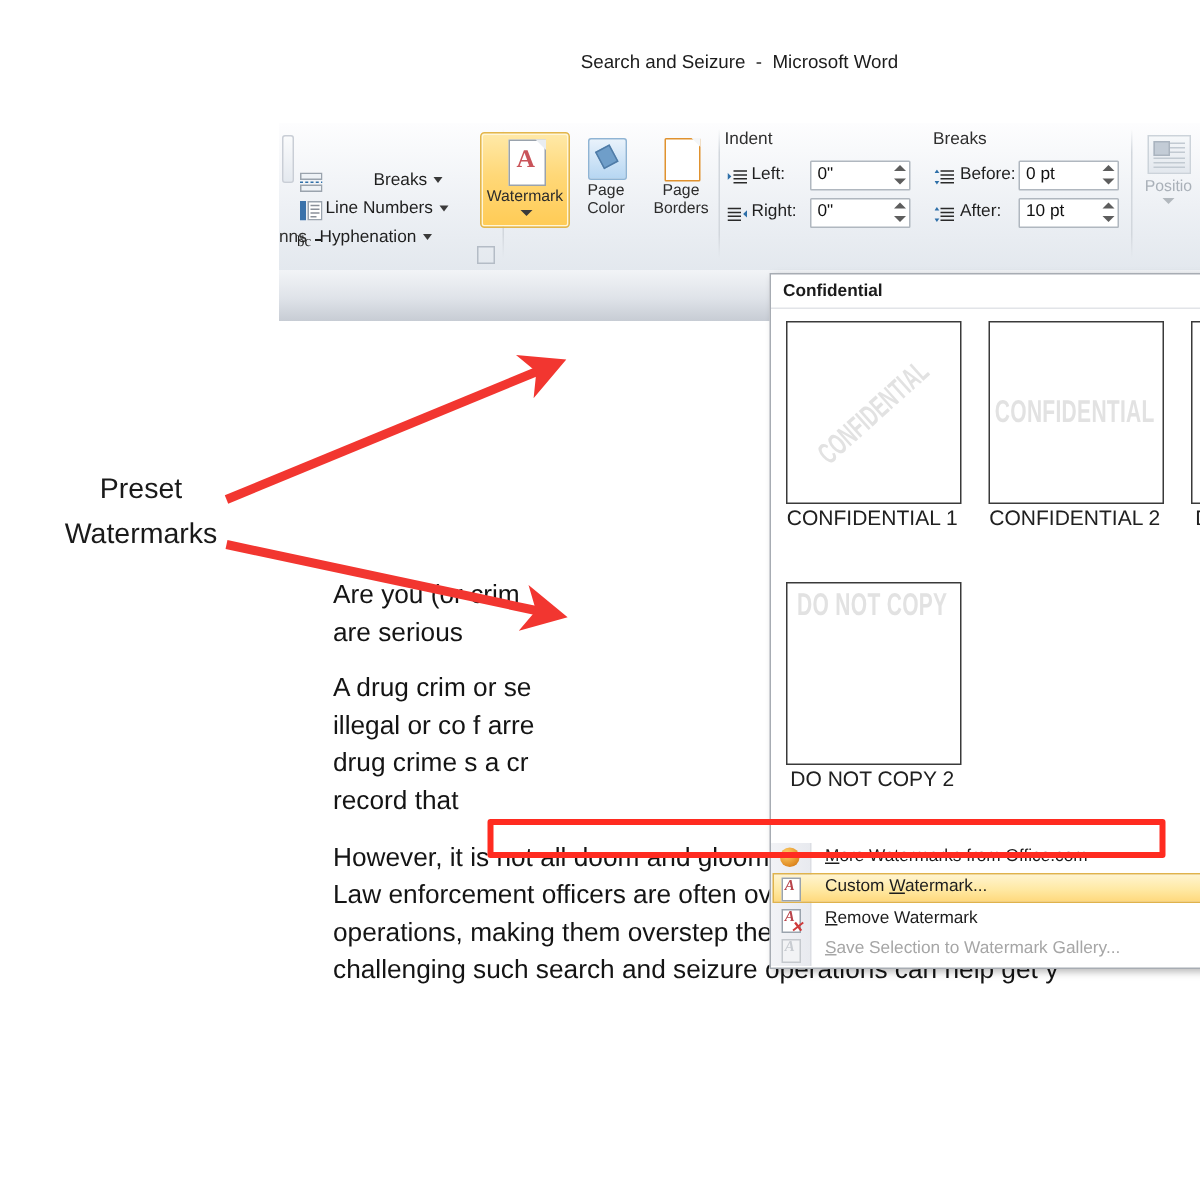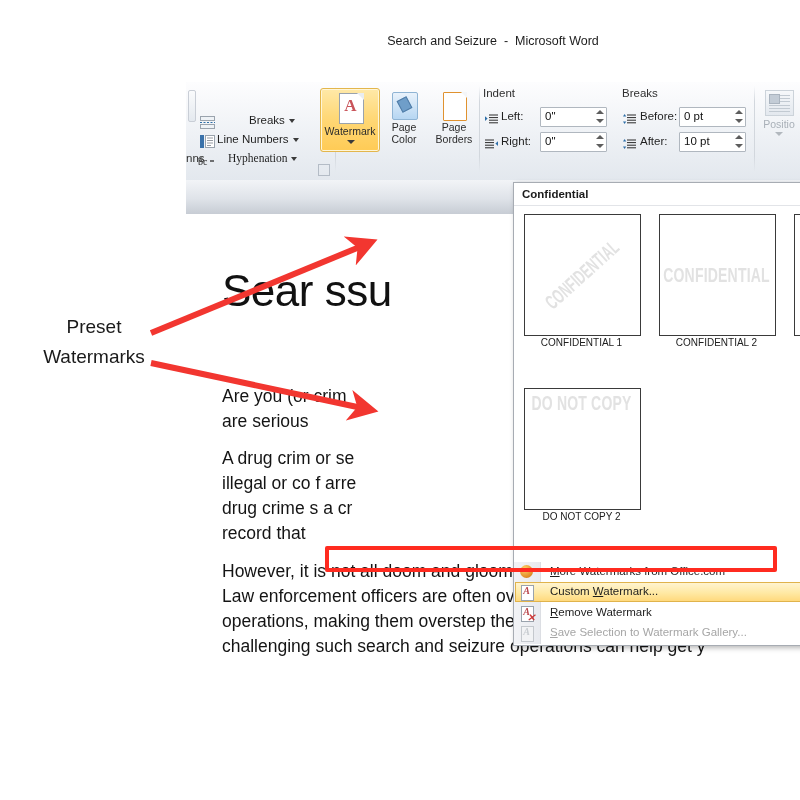--- a/index.html
+++ b/index.html
@@ -64,21 +64,21 @@
     border:1px solid #c9ced6;border-radius:2px;
   }
   #label-columns{
     position:absolute;left:0px;top:70px;font-size:11.5px;color:#30302f;
   }
   .ps-item{
     position:absolute;font-size:11.5px;color:#1f1f1f;white-space:nowrap;
   }
   #item-breaks{left:19px;top:32px;padding-left:44px;}
   #item-linenumbers{left:31px;top:51px;}
-  #item-hyphenation{left:42px;top:70px;font-family:Liberation Serif, serif;}
+  #item-hyphenation{left:27px;top:70px;}
   .ps-ico{
     position:absolute;width:15px;height:13px;
   }
   #ico-breaks{left:14px;top:33px;}
   #ico-linenum{left:14px;top:52px;}
   #ico-hyphen{left:12px;top:71px;}
   .dd-car{
     display:inline-block;width:0;height:0;margin-left:4px;
     border-left:3px solid transparent;border-right:3px solid transparent;
     border-top:4px solid #3a3a3a;vertical-align:middle;
@@ -286,21 +286,21 @@
     display:flex;align-items:center;justify-content:center;
     font-family:"Liberation Sans",sans-serif;
     font-weight:bold;color:#e2e2e2;
     letter-spacing:0.2px;white-space:nowrap;
     overflow:hidden;
   }
   .wm-diag{transform:rotate(-42deg) scale(0.92,1.55);font-size:13px;}
   .wm-horz{transform:scale(1.0,1.5);font-size:14px;}
   .gal-label{
     position:absolute;left:0;top:123px;width:115px;text-align:center;
-    font-size:10px;color:#202020;white-space:nowrap;
+    font-size:14px;color:#202020;white-space:nowrap;
   }
   #gal-0{left:10px;top:8px;}
   #gal-1{left:145px;top:8px;}
   #gal-2{left:280px;top:8px;}
   #gal-3{left:10px;top:182px;}
 
   
   #menu-commands{
     position:absolute;left:0;top:379px;width:428px;height:82px;
     background:#ffffff;
@@ -538,21 +538,20 @@
         <span class="rtick" style="left:134px;"></span>
       </div>
       <div id="indent-marker">
         <div class="tri-up"></div>
           <div class="tri-dn"></div>
           <div class="sqr"></div>
       </div>
     </div>
 
     <div id="doc-page">
-      <div id="doc-heading">Sear                          ssu</div>
       <div class="doc-para" id="para-1">Are you (or                                                                                    crim
 are serious</div>
       <div class="doc-para" id="para-2">A drug crim                                                                                 or se
 illegal or co                                                                                 f arre
 drug crime                                                                                  s a cr
 record that</div>
       <div class="doc-para" id="para-3">However, it is not all doom and gloom if you are charged with a
 Law enforcement officers are often overzealous with search an
 operations, making them overstep the bounds of their authority
 challenging such search and seizure operations can help get y</div>

